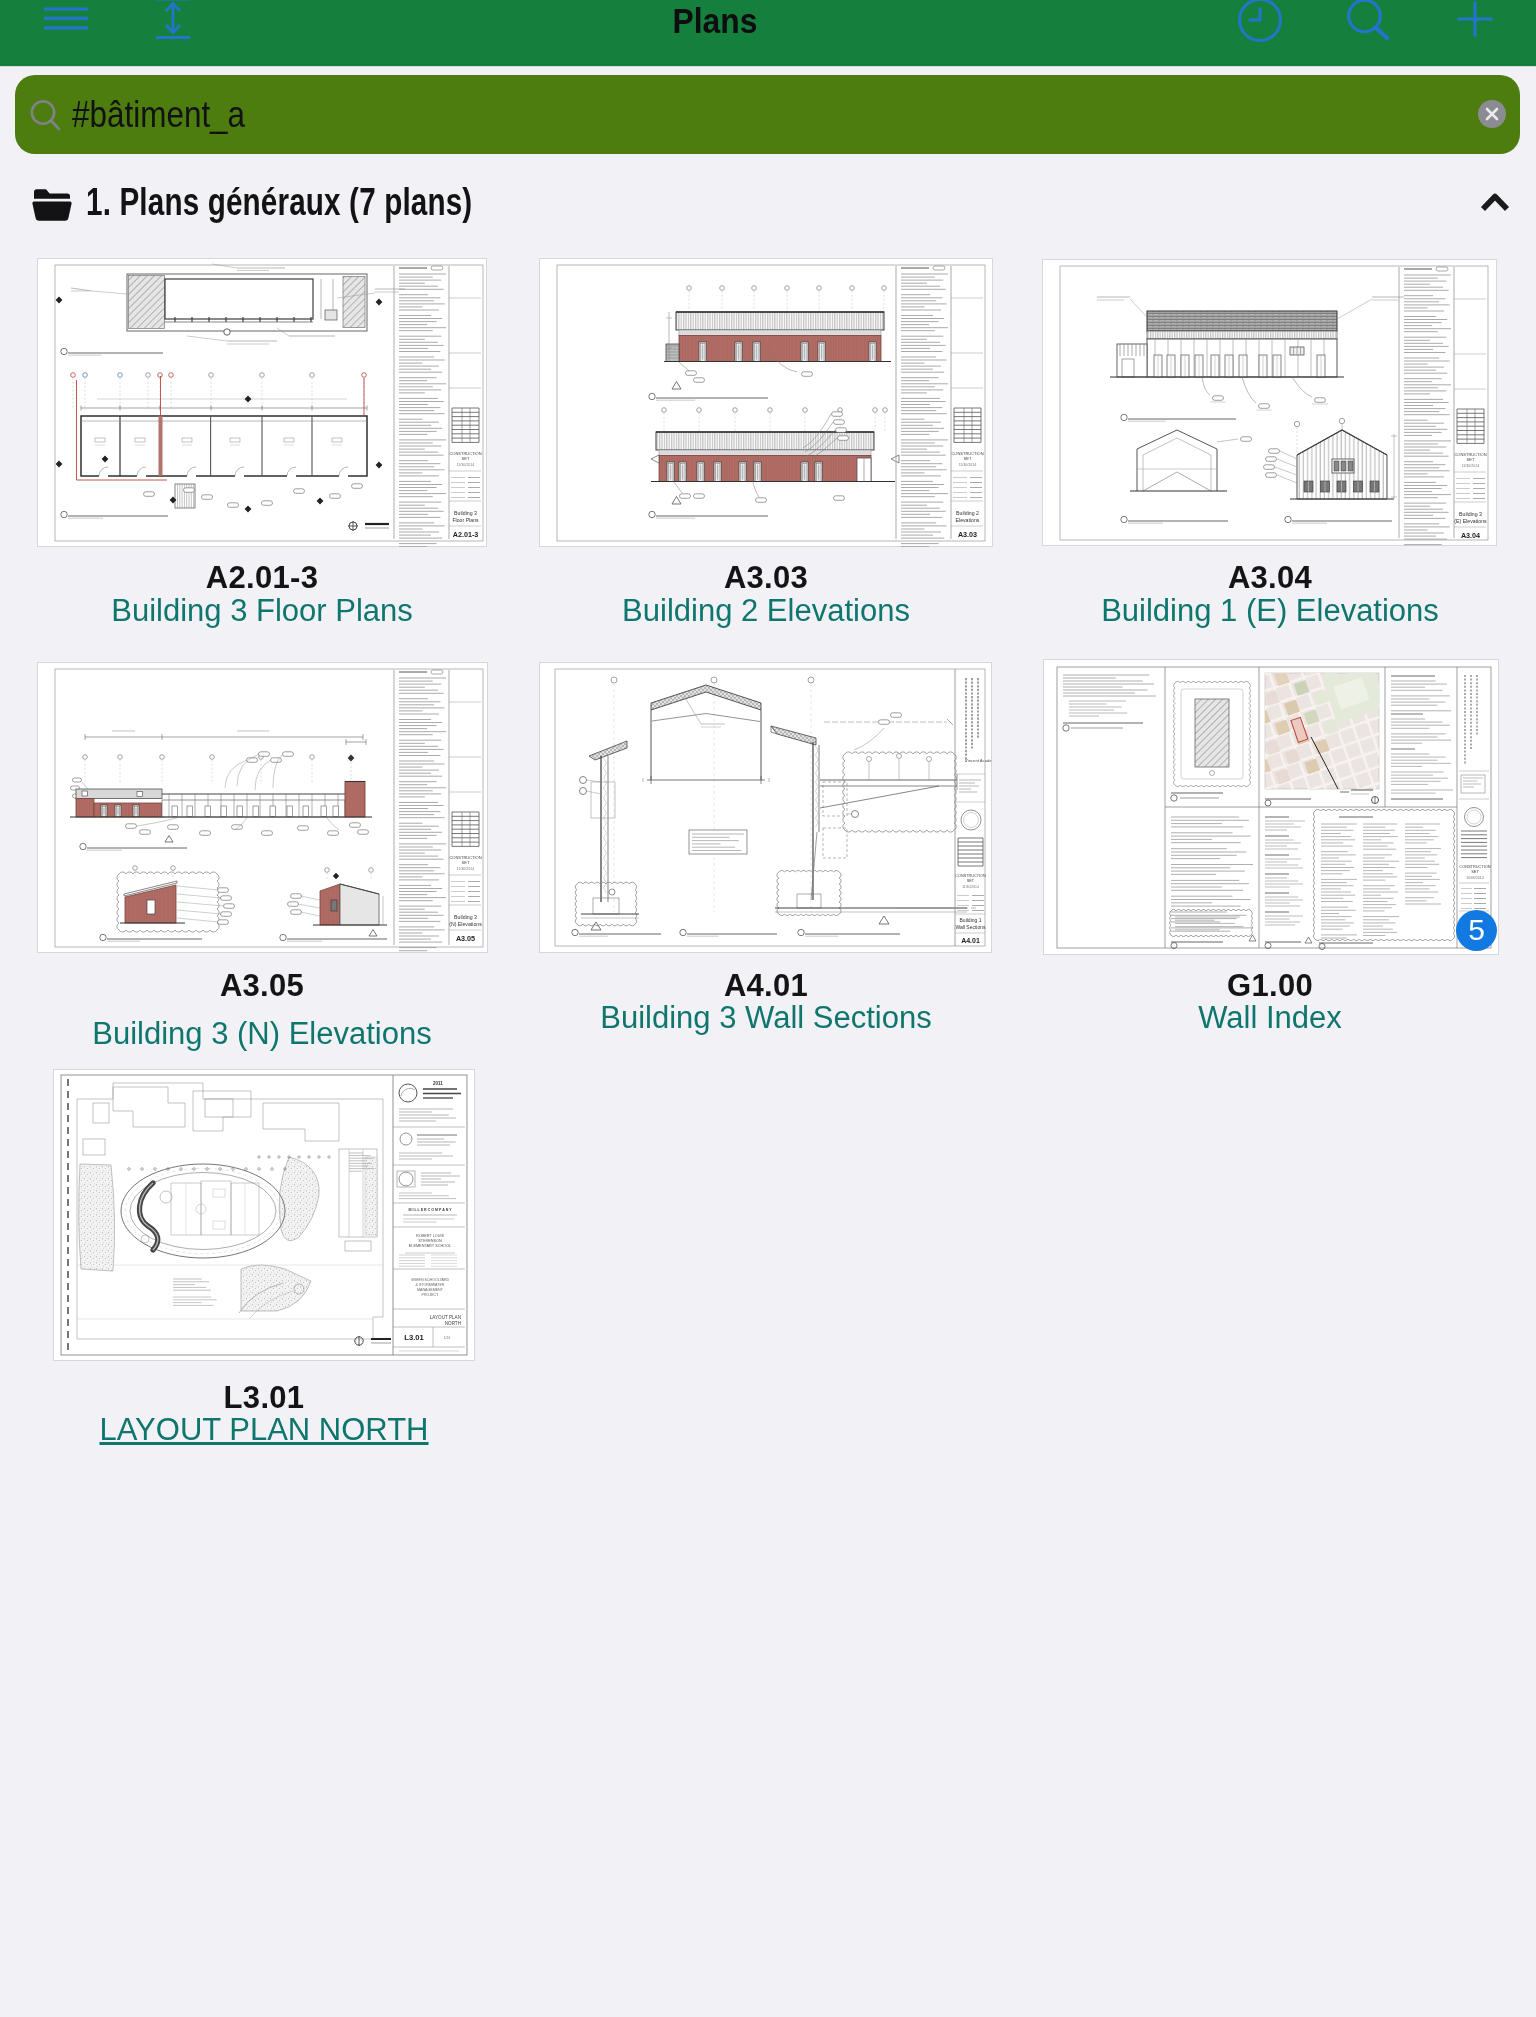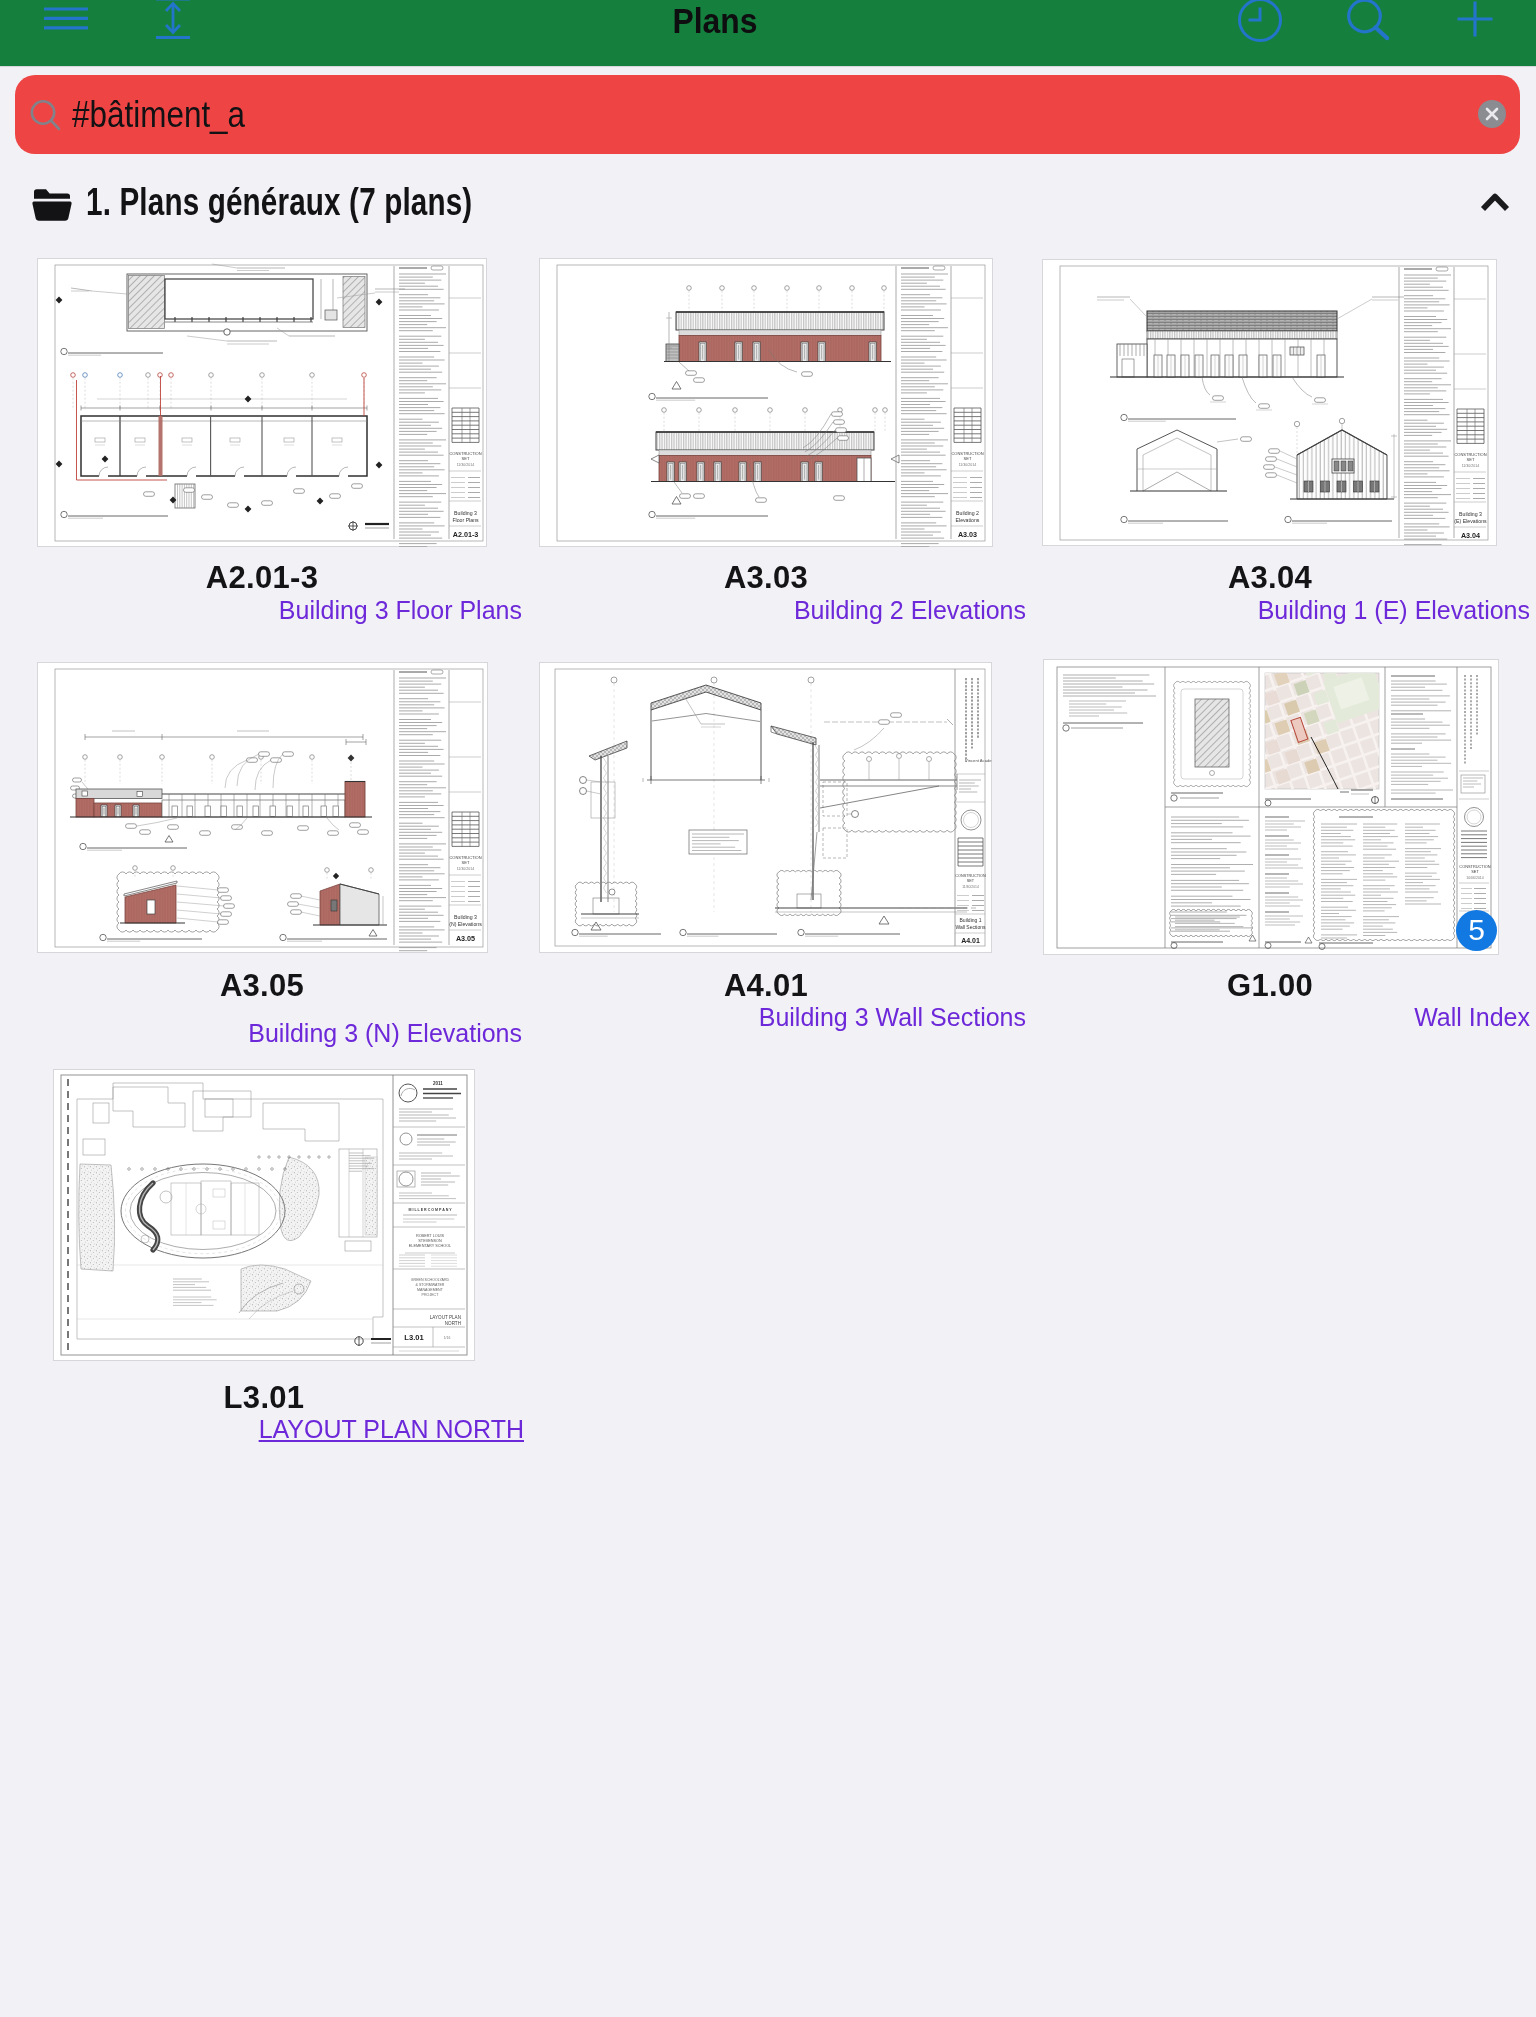--- a/index.html
+++ b/index.html
@@ -1,21 +1,21 @@
 <!DOCTYPE html>
 <html lang="fr"><head><meta charset="utf-8">
 <title>Plans</title>
 <style>
   html,body{margin:0;padding:0;}
   body{width:1536px;height:2017px;background:#f1f1f6;font-family:"Liberation Sans",sans-serif;position:relative;overflow:hidden;}
   .abs{position:absolute;}
   .card{position:absolute;}
   .card svg{display:block;}
   .cap1{position:absolute;font-weight:bold;font-size:31px;line-height:31px;color:#141417;text-align:center;letter-spacing:.3px;}
-  .cap2{position:absolute;font-weight:normal;font-size:25px;line-height:25px;color:#6d28d9;text-align:right;letter-spacing:0px;}
+  .cap2{position:absolute;font-weight:normal;font-size:31px;line-height:25px;color:#0f766e;text-align:center;letter-spacing:0px;}
 </style></head>
 <body>
 
 <div class="abs" style="left:0;top:0;width:1536px;height:66px;background:#15803d;border-bottom:1px solid #d8d8dc;">
 
   <svg class="abs" style="left:43px;top:6px;" width="46" height="28" viewBox="0 0 46 28">
     <line x1="1" y1="3" x2="45" y2="3" stroke="#2374cb" stroke-width="3.2"></line>
     <line x1="1" y1="12.4" x2="45" y2="12.4" stroke="#2374cb" stroke-width="3.2"></line>
     <line x1="1" y1="21.8" x2="45" y2="21.8" stroke="#2374cb" stroke-width="3.2"></line>
   </svg>
@@ -39,21 +39,21 @@
     <circle cx="19.5" cy="18" r="15.8" stroke="#2374cb" stroke-width="3.2" fill="none"></circle>
     <line x1="30.5" y1="29.5" x2="42" y2="40" stroke="#2374cb" stroke-width="4.4" stroke-linecap="round"></line>
   </svg>
 
   <svg class="abs" style="left:1455px;top:0px;" width="40" height="38" viewBox="0 0 40 38">
     <line x1="20" y1="1.5" x2="20" y2="36.5" stroke="#2374cb" stroke-width="3.2"></line>
     <line x1="2.5" y1="19" x2="37.5" y2="19" stroke="#2374cb" stroke-width="3.2"></line>
   </svg>
 </div>
 
-<div class="abs" style="left:15px;top:75px;width:1505px;height:79px;background:#ef4444;border-radius:20px;">
+<div class="abs" style="left:15px;top:75px;width:1505px;height:79px;background:#4d7c0f;border-radius:20px;">
 
   <svg class="abs" style="left:14px;top:24px;" width="34" height="34" viewBox="0 0 34 34">
     <circle cx="14" cy="13.5" r="11.2" stroke="#82828a" stroke-width="2.6" fill="none"></circle>
     <line x1="22" y1="21.5" x2="30" y2="30" stroke="#82828a" stroke-width="2.6" stroke-linecap="round"></line>
   </svg>
 
   <div class="abs" style="left:57px;top:20px;font-size:37px;line-height:40px;color:#121214;transform:scaleX(0.85);transform-origin:left center;">#bâtiment_a</div>
 
   <svg class="abs" style="left:1462px;top:24px;" width="30" height="30" viewBox="0 0 30 30">
     <circle cx="15" cy="15" r="14" fill="#8b8b92"></circle>

